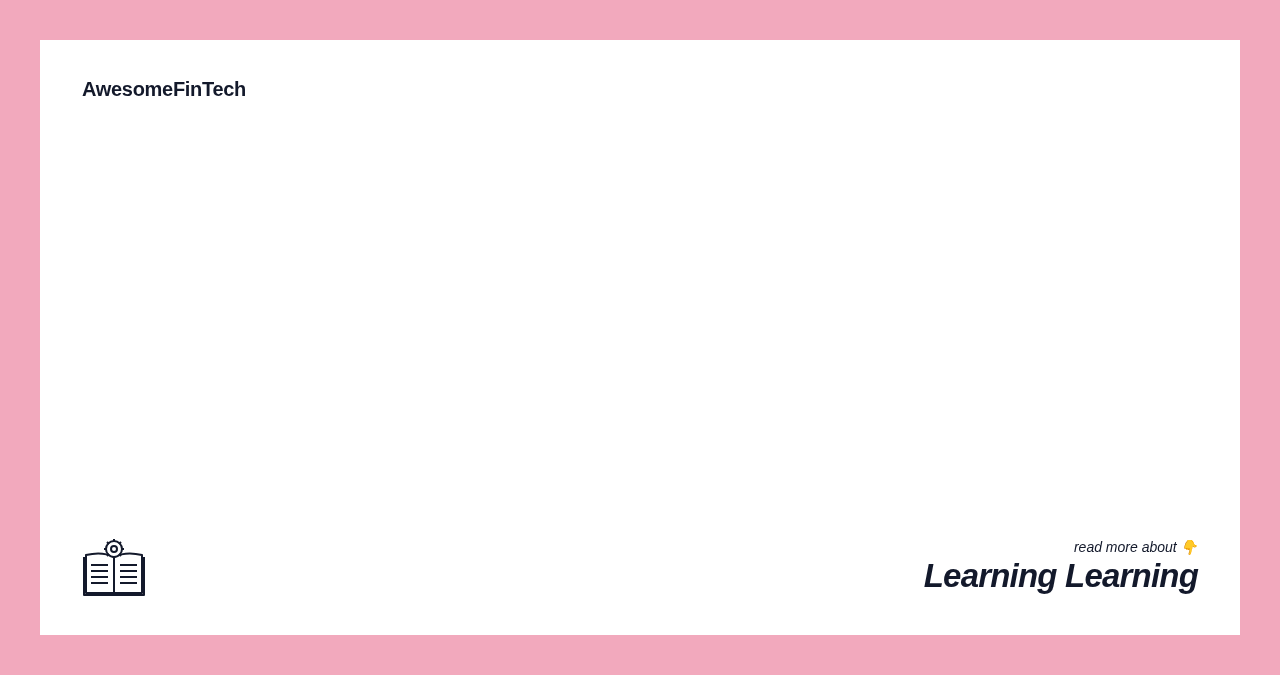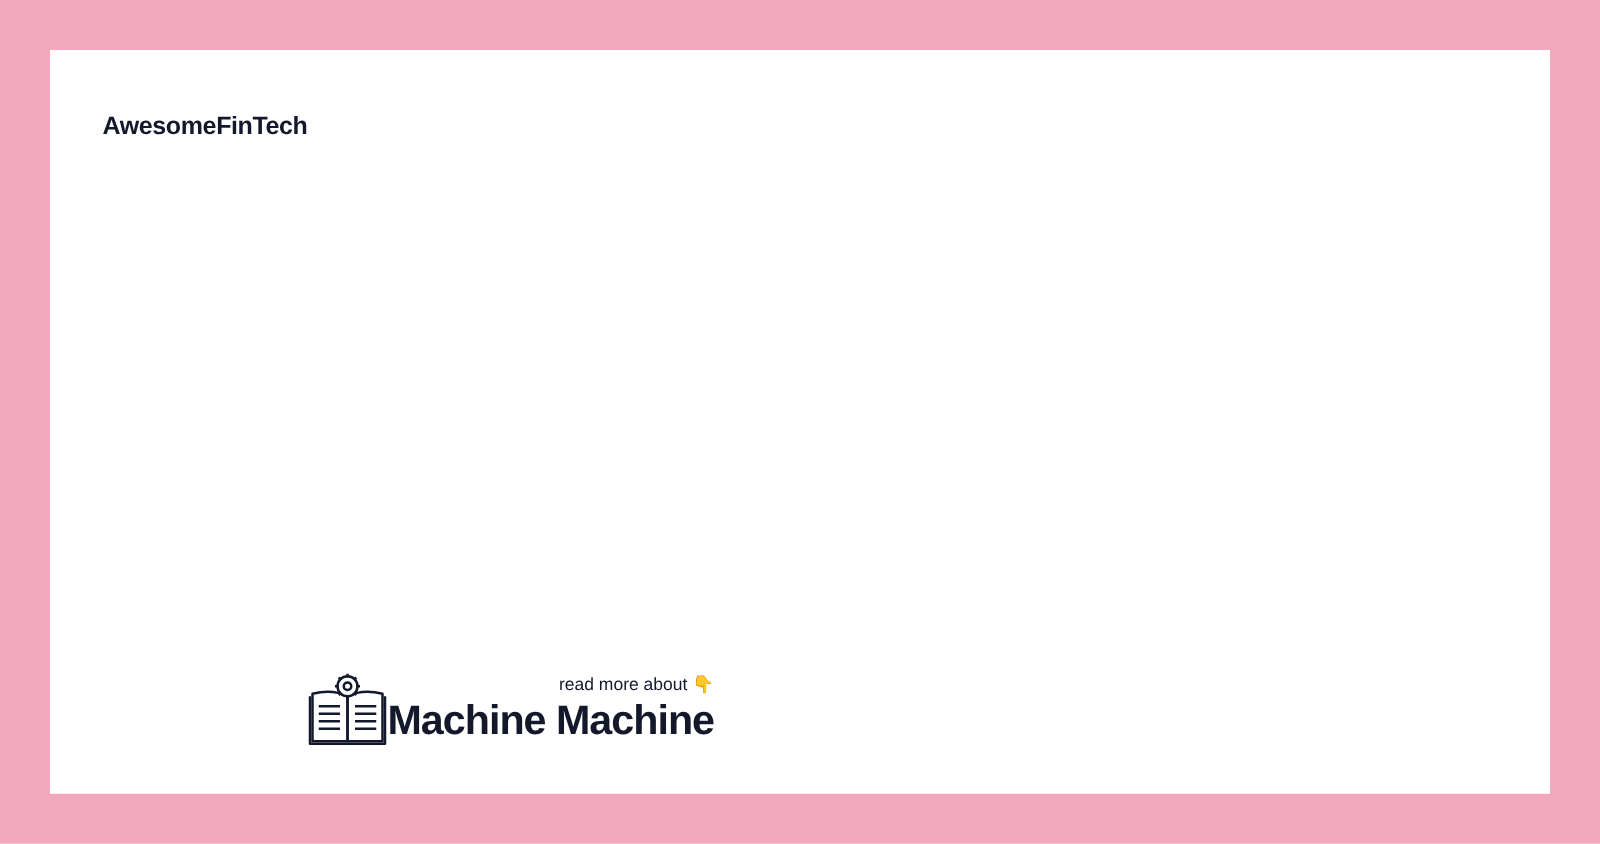--- a/index.html
+++ b/index.html
@@ -11,23 +11,23 @@
       width: 1280px;
       height: 675px;
       background-color: #f2a9bd;
       padding: 40px;
       font-family: -apple-system, BlinkMacSystemFont, 'Segoe UI', Helvetica, Arial, sans-serif;
     }
     .card {
       width: 100%;
       height: 100%;
       background-color: #ffffff;
-      padding: 50px 42px 38px 42px;
+      padding: 38px 42px 38px 42px;
       display: flex;
-      flex-direction: row;
+      flex-direction: column;
       position: relative;
     }
     .brand {
       font-size: 20px;
       font-weight: 800;
       color: #13192b;
       letter-spacing: -0.3px;
     }
     .description {
       font-size: 48px;
@@ -35,20 +35,21 @@
       color: #13192b;
       font-weight: 400;
       margin-top: 75px;
       letter-spacing: -0.8px;
     }
     .footer {
       margin-top: auto;
       display: flex;
       justify-content: space-between;
       align-items: flex-end;
+      font-style: italic;
     }
     .book-icon {
       width: 64px;
       height: 60px;
     }
     .footer-right {
       text-align: right;
       display: flex;
       flex-direction: column;
       align-items: flex-end;
@@ -103,16 +104,16 @@
           <line x1="39" y1="12" x2="42" y2="12"></line>
           <line x1="25" y1="5" x2="27" y2="7"></line>
           <line x1="37" y1="17" x2="39" y2="19"></line>
           <line x1="25" y1="19" x2="27" y2="17"></line>
           <line x1="37" y1="7" x2="39" y2="5"></line>
         </g>
       </svg>
     </div>
     <div class="footer-right">
       <div class="read-more">read more about 👇</div>
-      <div class="topic-title">Machine Machine</div>
+      <div class="topic-title">Learning Learning</div>
     </div>
   </div>
 </div>
 
 </body></html>

